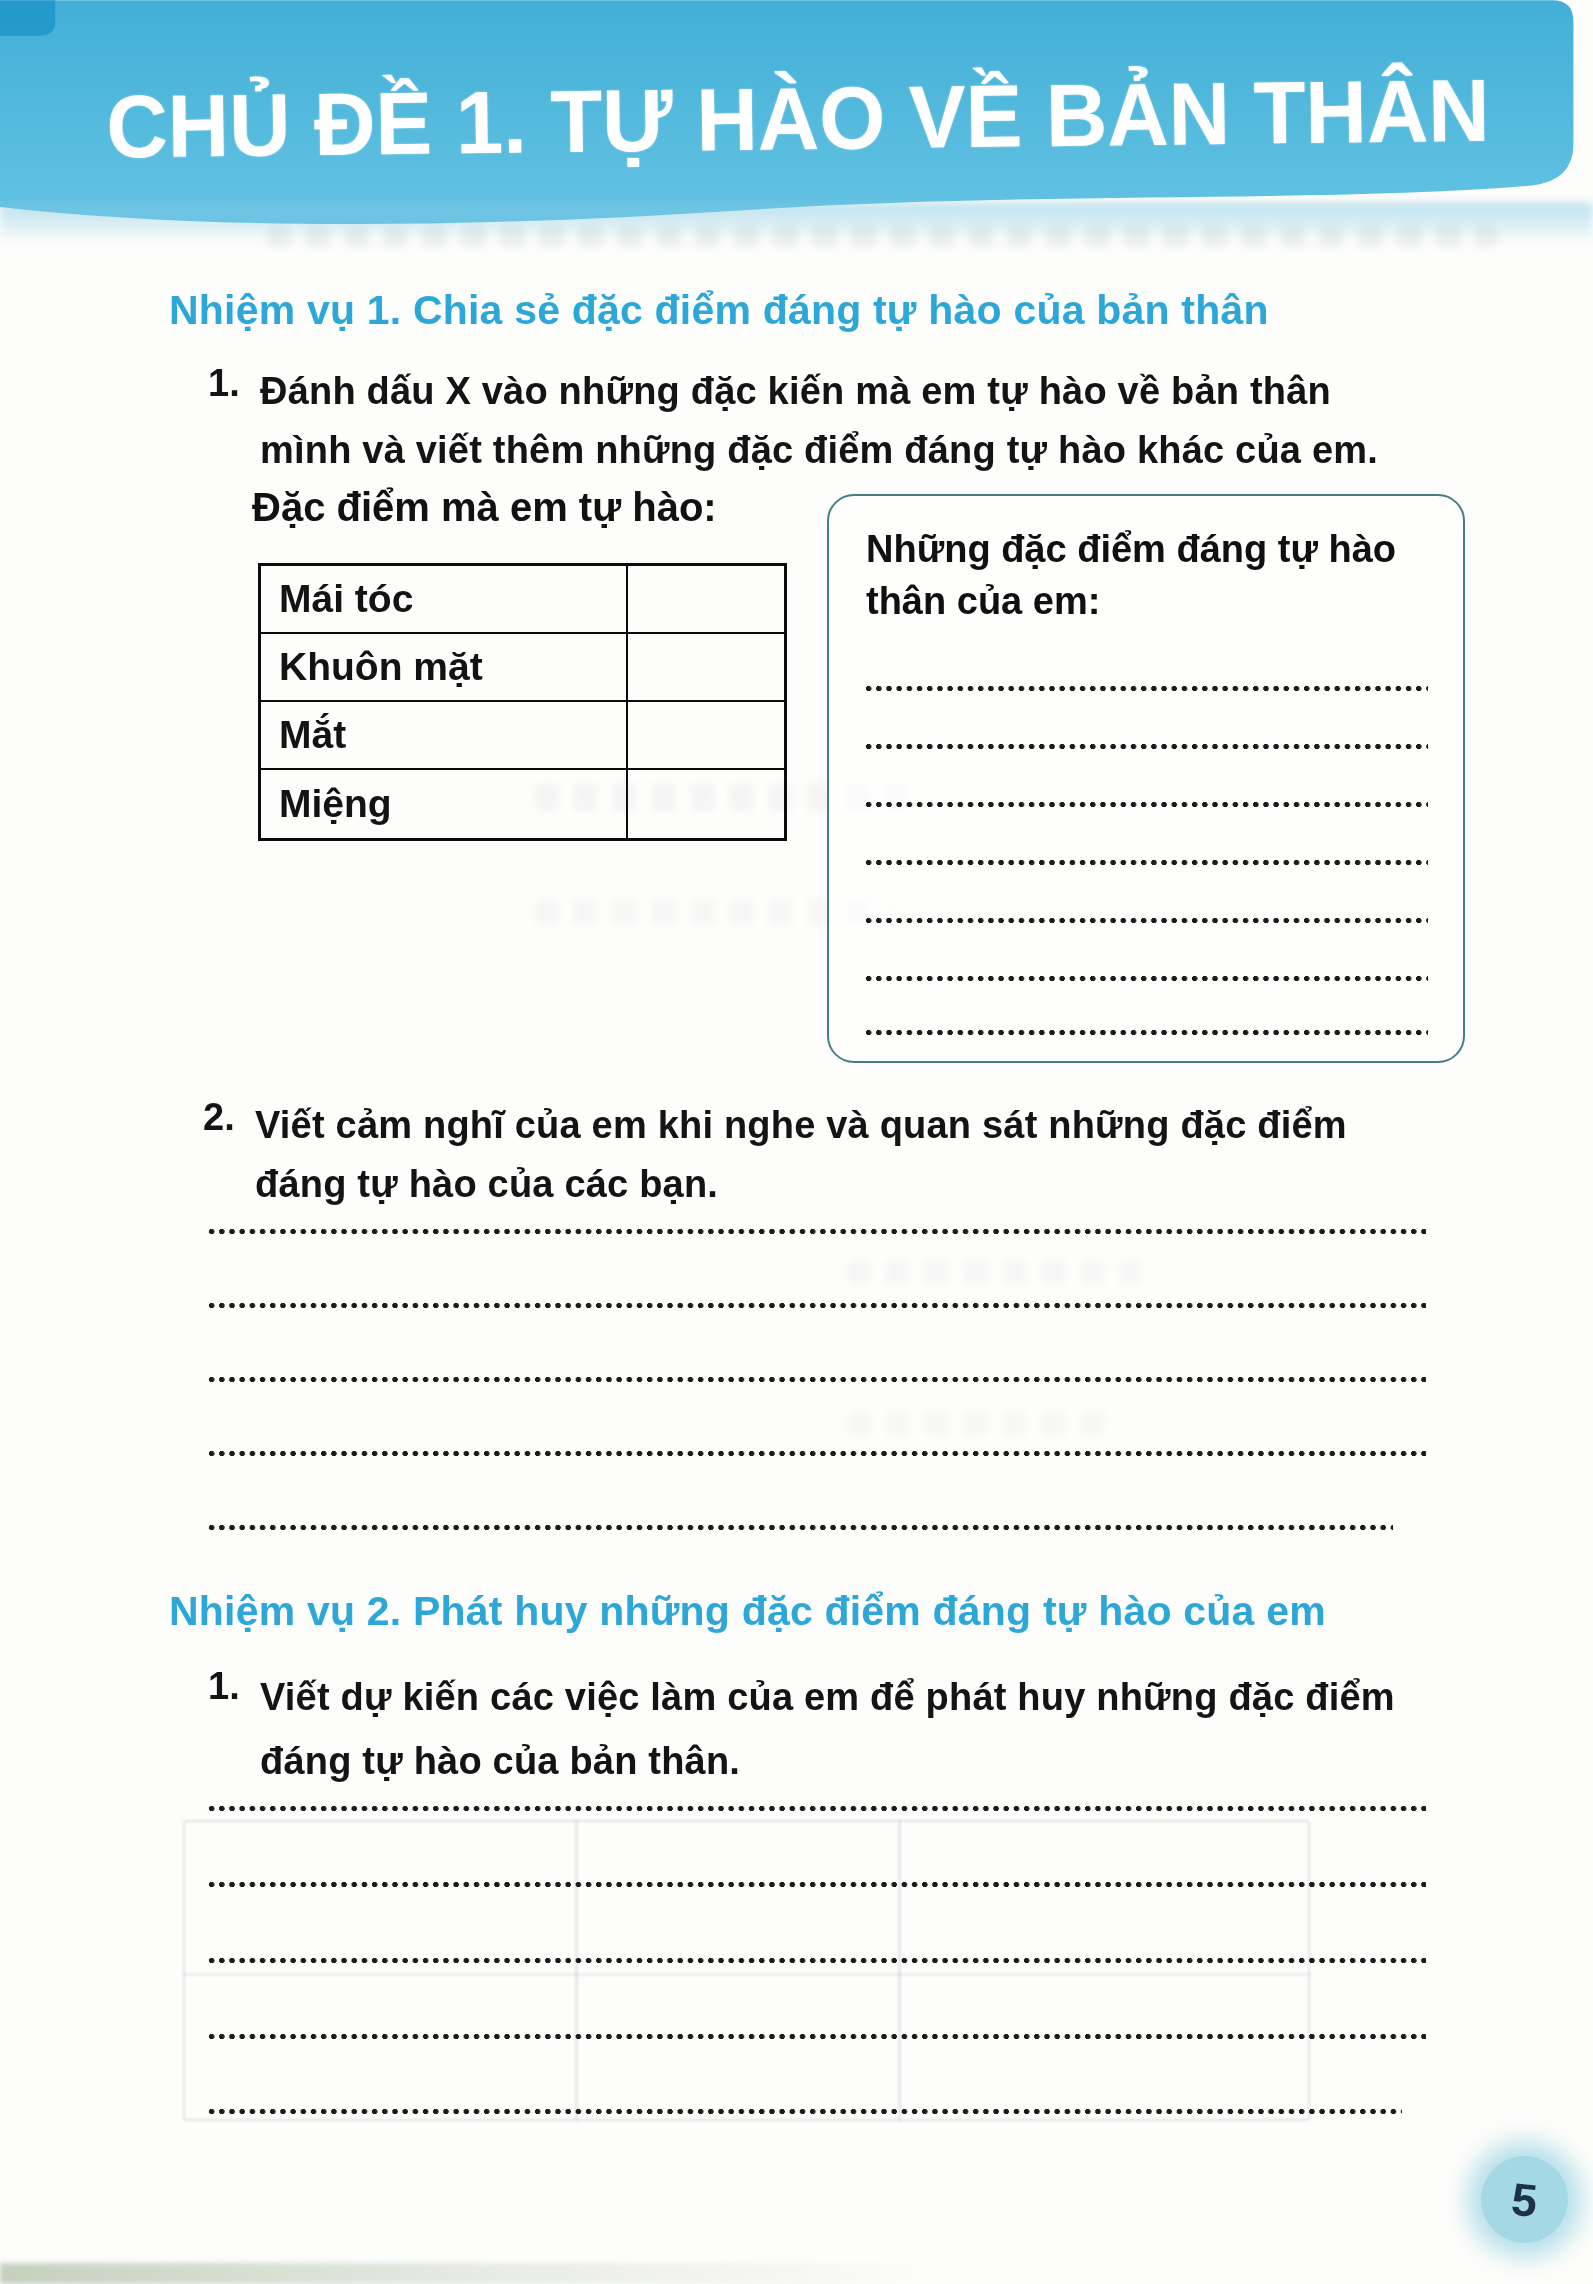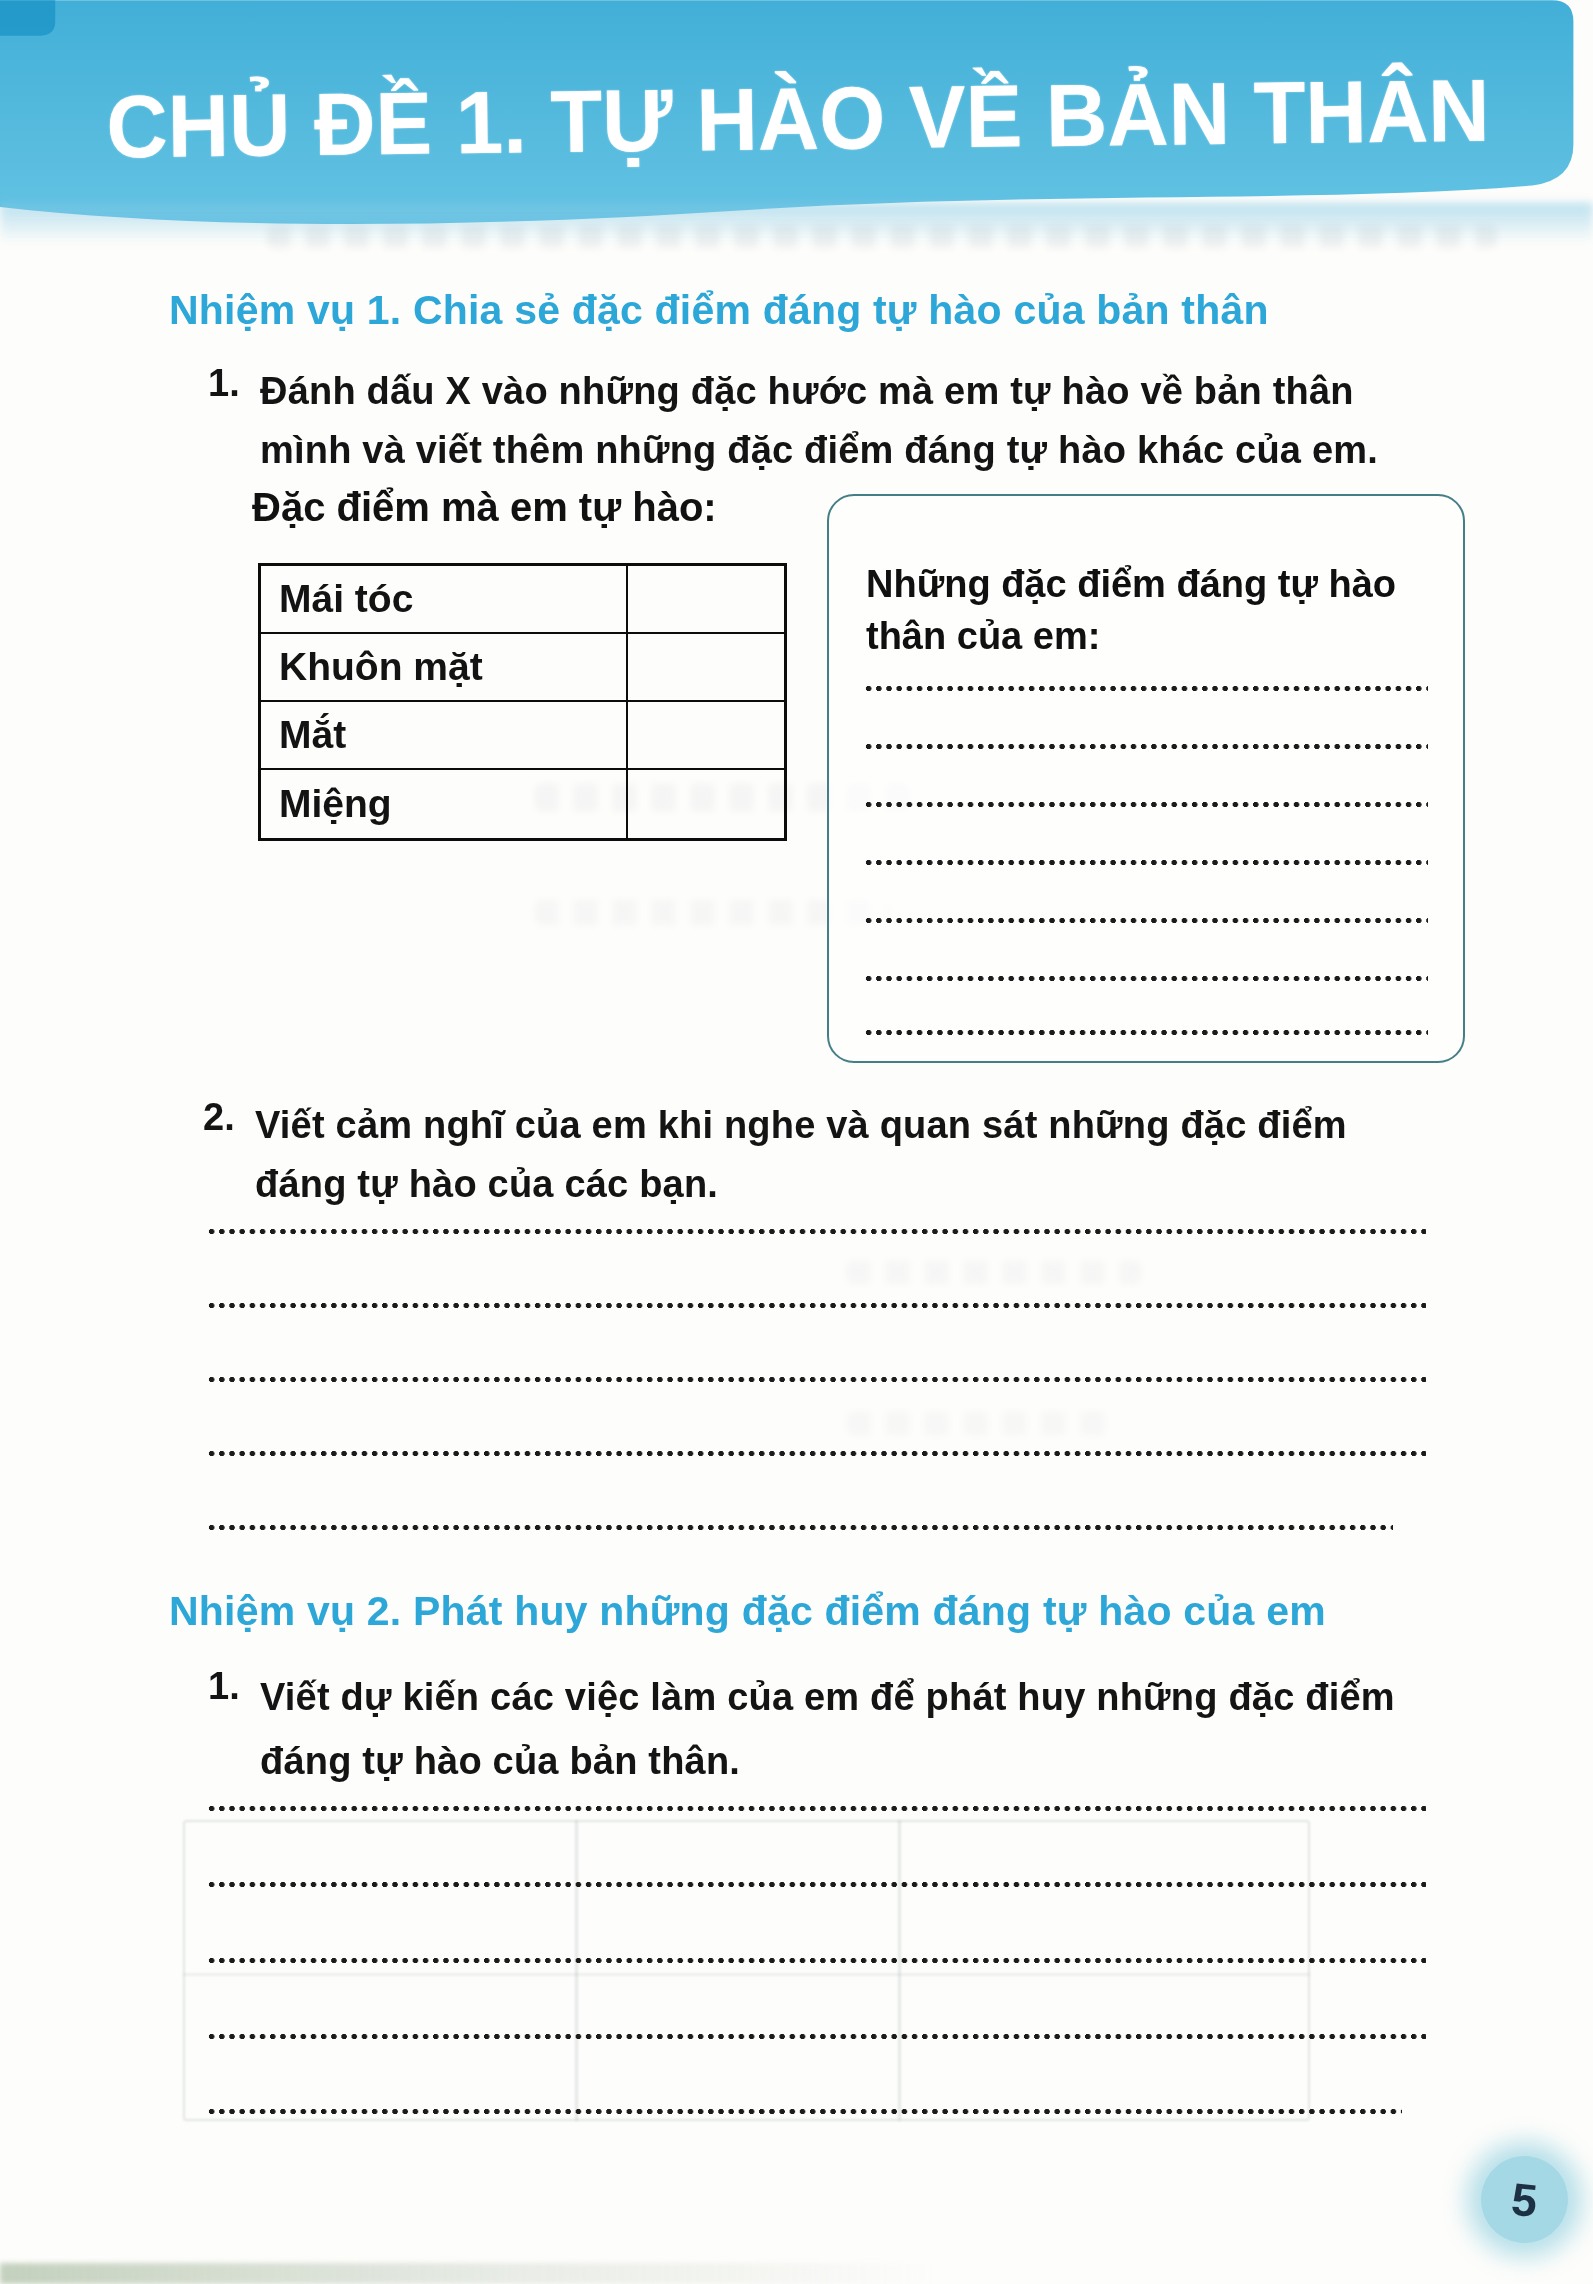--- a/index.html
+++ b/index.html
@@ -61,21 +61,21 @@
   .pride-cell-check { flex:1; }
 
   
   .other-box {
     position:absolute; left:827px; top:494px; width:638px; height:569px;
     border:2.7px solid #447e86; border-radius:27px;
     background: rgba(255,255,255,.55);
   }
   .other-box-label {
     position:absolute; left:37px; top:27px;
-    font-size:38px; font-weight:bold; color:#101010; line-height:52px;margin-top:35px;
+    font-size:38px; font-weight:bold; color:#101010; line-height:52px;
   }
   .other-box-label .bl { white-space:nowrap; }
 
   .dotline {
     position:absolute; height:7.1px;
     background-image: radial-gradient(circle at 3.6px 3.6px, #1b1b1b 2.5px, rgba(0,0,0,0) 2.9px);
     background-size: 10.2px 7.1px; background-repeat: repeat-x;
   }
   .other-box .dotline { left:36px; width:563px; }
 
@@ -136,21 +136,21 @@
   <div class="ghost g-smudge" style="left:847px; top:1261px; width:294px; height:23px; opacity:.25;"></div>
   <div class="ghost g-smudge" style="left:847px; top:1412px; width:267px; height:23px; opacity:.22;"></div>
   <div class="ghost g-table" style="left:183px; top:1820px; width:1127px; height:301px;"></div>
   <div class="ghost g-bottom"></div>
 
   <div class="task-heading" style="top:287px;">Nhiệm vụ 1. Chia sẻ đặc điểm đáng tự hào của bản thân</div>
 
   <div class="item" style="left:208px; top:362px;">
     <div class="num">1.</div>
     <div class="lines">
-      <div class="line">Đánh dấu X vào những đặc hước mà em tự hào về bản thân</div>
+      <div class="line">Đánh dấu X vào những đặc kiến mà em tự hào về bản thân</div>
       <div class="line">mình và viết thêm những đặc điểm đáng tự hào khác của em.</div>
     </div>
   </div>
 
   <div class="table-label">Đặc điểm mà em tự hào:</div>
 
   <div class="pride-table">
     <div class="pride-row">
       <div class="pride-cell-label">Mái tóc</div>
       <div class="pride-cell-check"></div>

